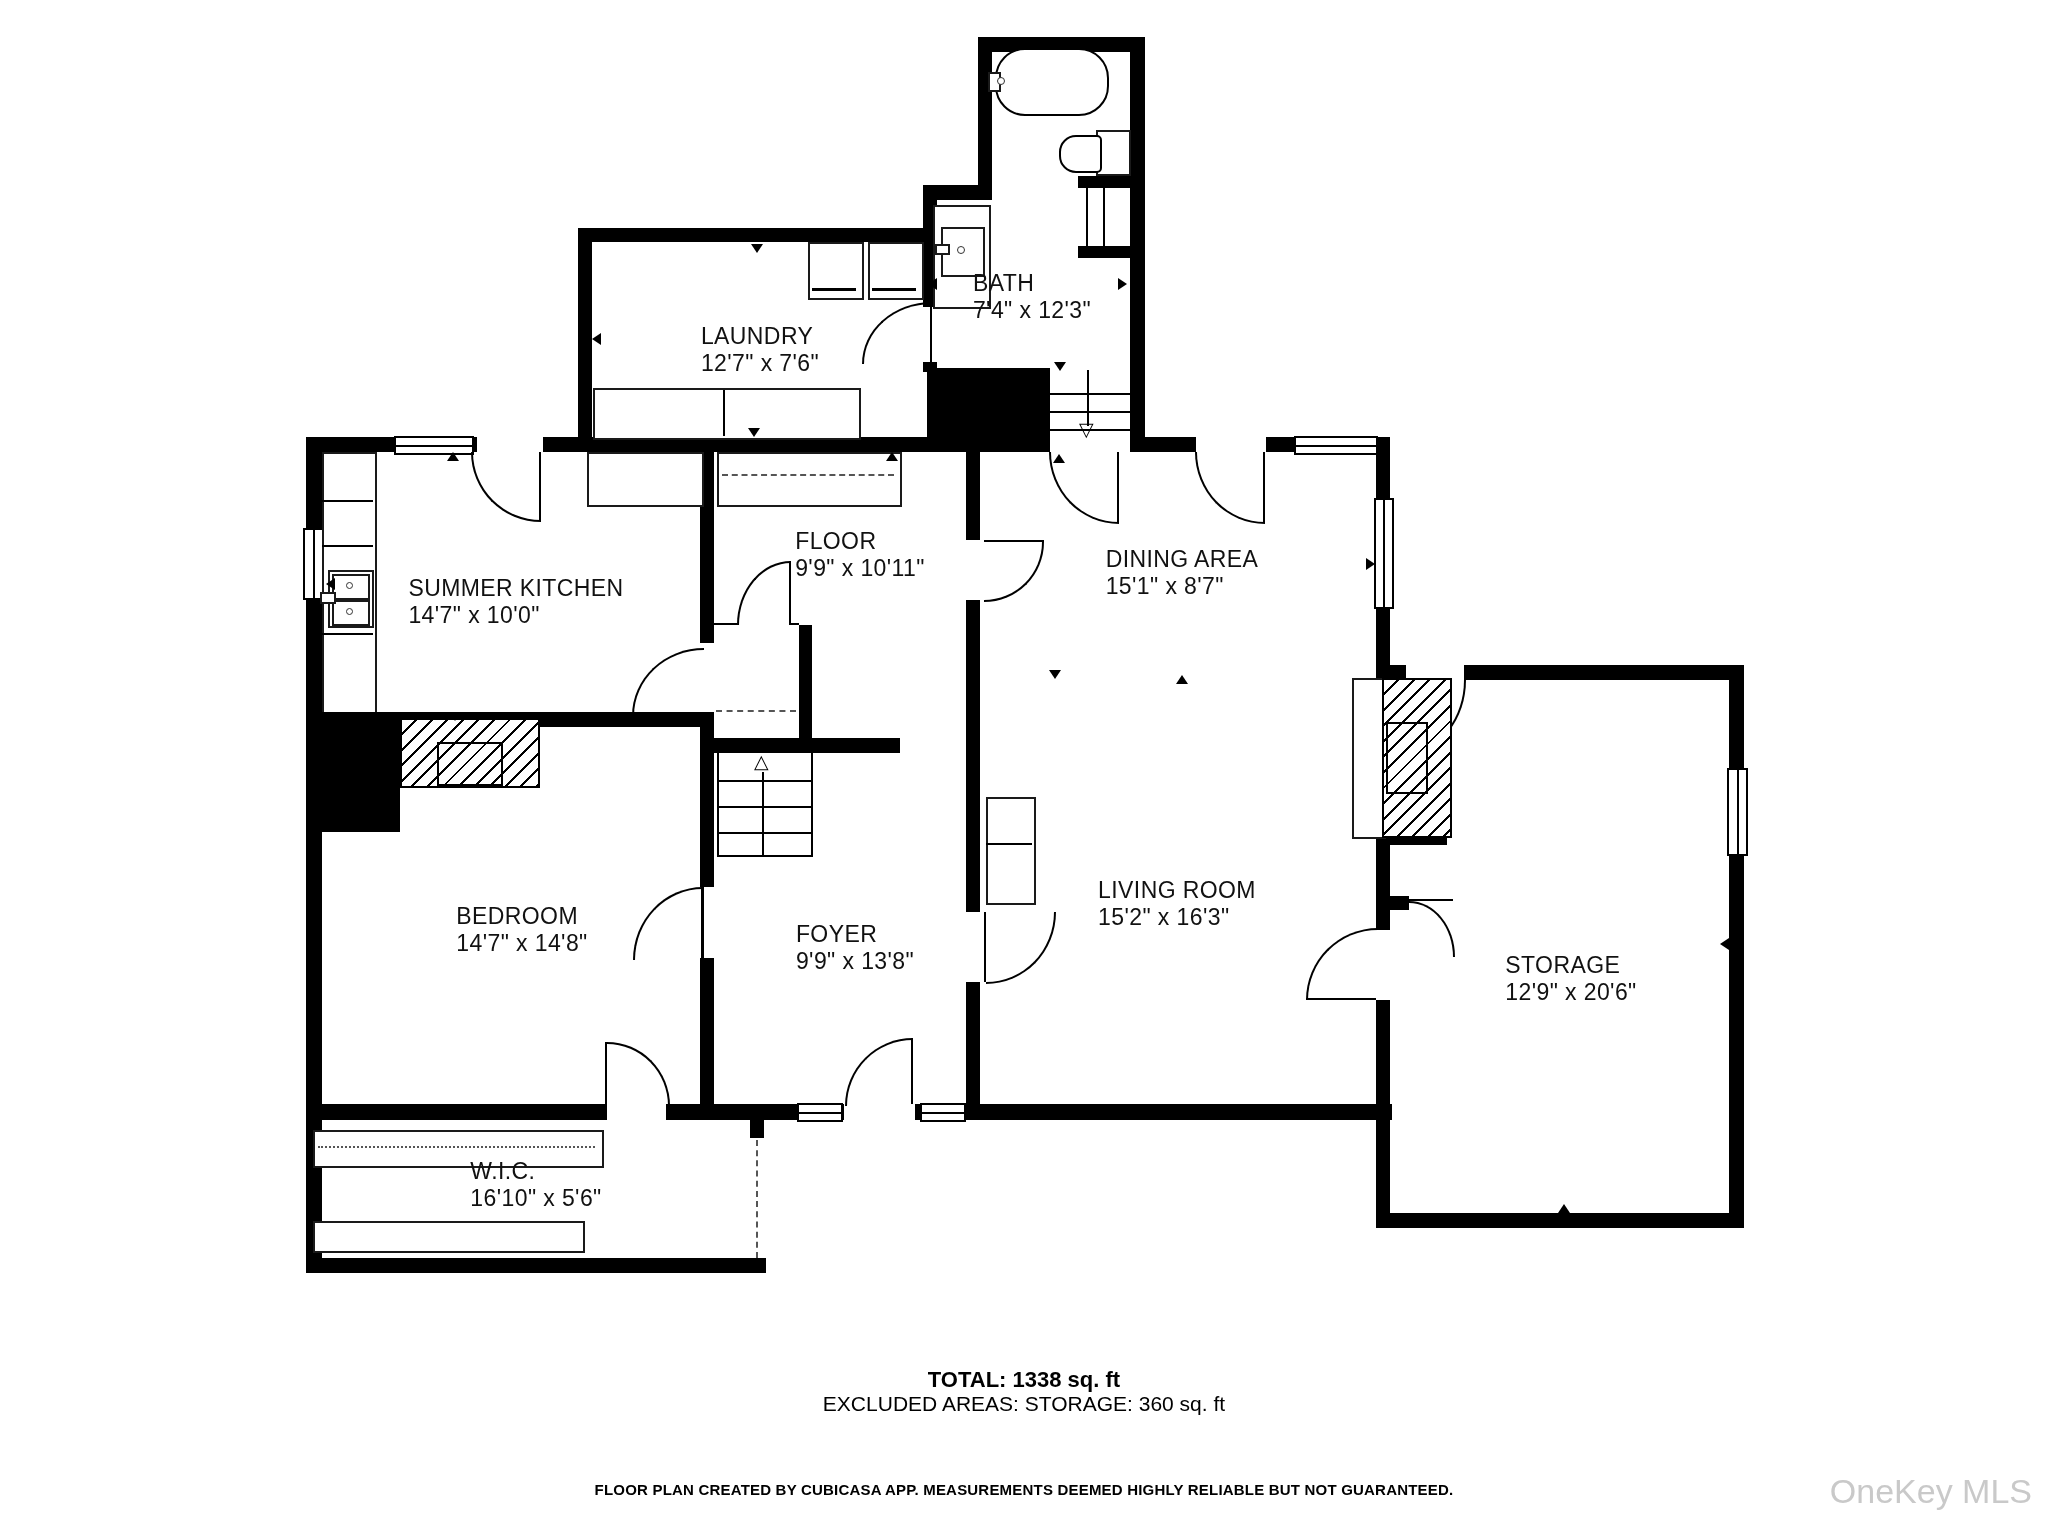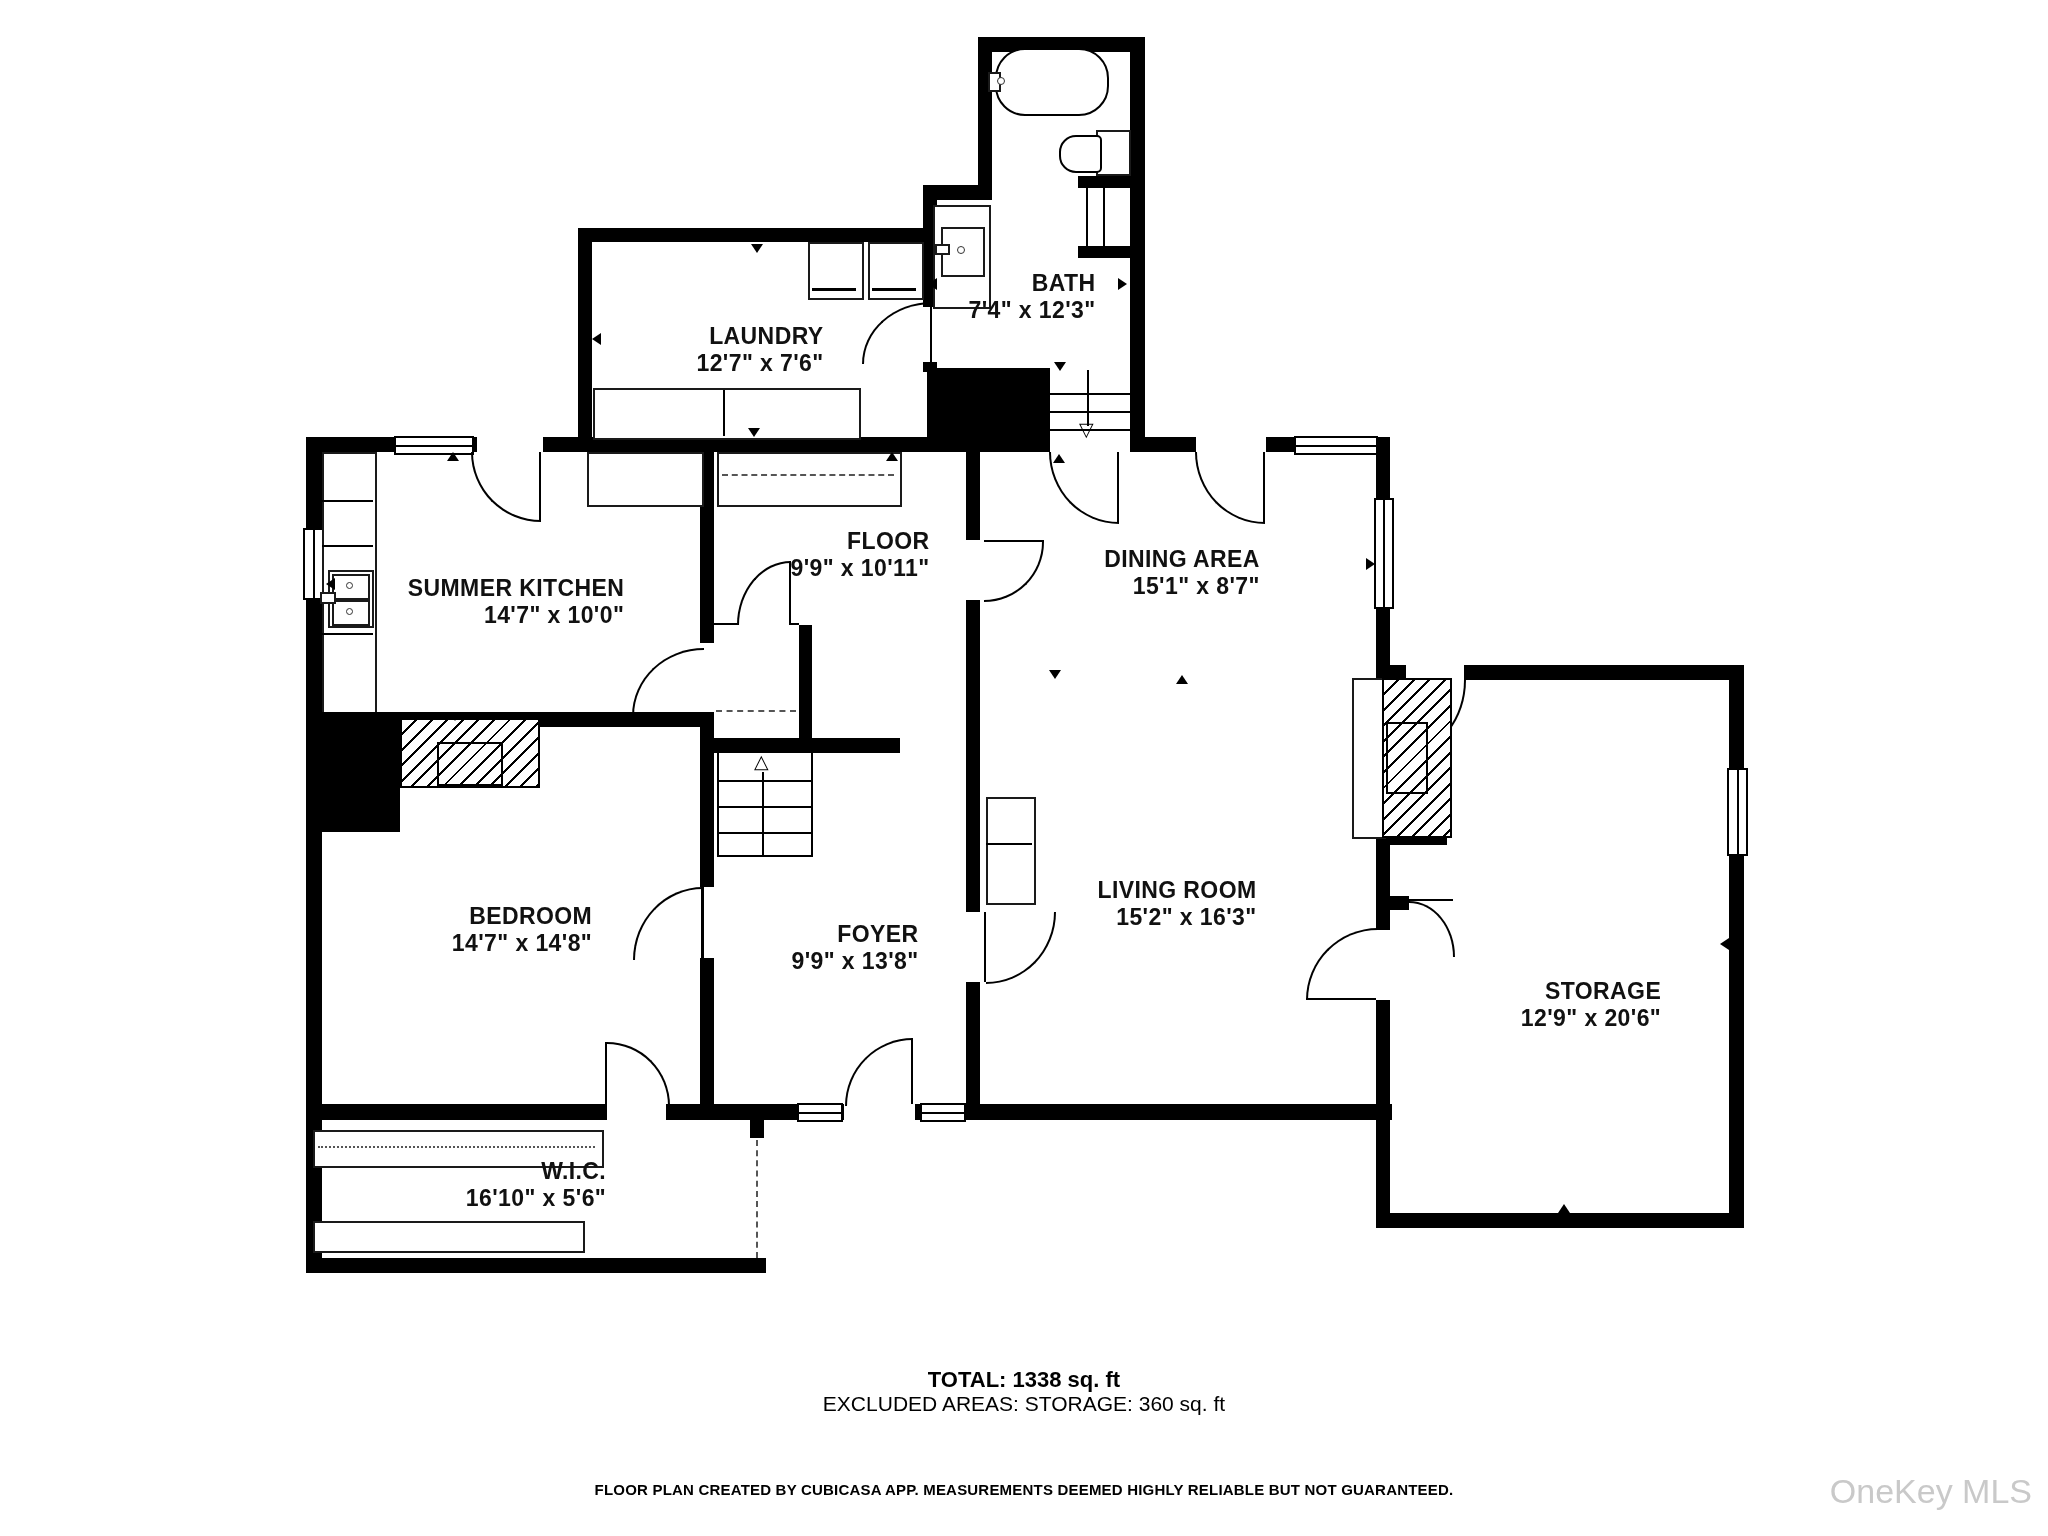--- a/index.html
+++ b/index.html
@@ -12,21 +12,21 @@
   .window.h::after{content:"";position:absolute;left:0;right:0;top:50%;height:2px;margin-top:-1px;background:#000;}
   .window.v::after{content:"";position:absolute;top:0;bottom:0;left:50%;width:2px;margin-left:-1px;background:#000;}
   .arc{position:absolute;}
   .arc-tl{border-top:2px solid #000;border-left:2px solid #000;border-top-left-radius:100% 100%;}
   .arc-tr{border-top:2px solid #000;border-right:2px solid #000;border-top-right-radius:100% 100%;}
   .arc-bl{border-bottom:2px solid #000;border-left:2px solid #000;border-bottom-left-radius:100% 100%;}
   .arc-br{border-bottom:2px solid #000;border-right:2px solid #000;border-bottom-right-radius:100% 100%;}
   .hatch{position:absolute;border:2px solid #000;background:repeating-linear-gradient(135deg,#fff 0 9px,#000 9px 11px);}
   .dash-h{position:absolute;border-top:2px dashed #555;}
   .dash-v{position:absolute;border-left:2px dashed #555;}
-  .label{position:absolute;transform:translateX(-50%);text-align:right;font-size:23px;line-height:27px;white-space:nowrap;color:#111;letter-spacing:.4px;font-weight:bold;}
+  .label{position:absolute;transform:translateX(-50%);text-align:left;font-size:23px;line-height:27px;white-space:nowrap;color:#111;letter-spacing:.4px;}
   .mk{position:absolute;width:0;height:0;border:6px solid transparent;}
   .mk.up{border-bottom:9px solid #000;border-top:none;}
   .mk.down{border-top:9px solid #000;border-bottom:none;}
   .mk.left{border-right:9px solid #000;border-left:none;}
   .mk.right{border-left:9px solid #000;border-right:none;}
   .stairchar{position:absolute;font-size:19px;line-height:19px;color:#000;}
   .summary{position:absolute;left:0;right:0;top:1368px;text-align:center;font-size:21px;line-height:24px;}
   .summary .total{font-weight:bold;font-size:22px;}
   .disclaimer{position:absolute;left:0;right:0;top:1481px;text-align:center;font-size:15px;font-weight:bold;letter-spacing:.2px;}
   .watermark{position:absolute;right:16px;top:1472px;font-size:34px;color:#c9c9c9;}
@@ -269,21 +269,21 @@
     <div>14'7" x 14'8"</div>
   </div>
   <div class="label" style="left:855px;top:921px;">
     <div>FOYER</div>
     <div>9'9" x 13'8"</div>
   </div>
   <div class="label" style="left:1177px;top:877px;">
     <div>LIVING ROOM</div>
     <div>15'2" x 16'3"</div>
   </div>
-  <div class="label" style="left:1571px;top:978px;margin-left:20px;">
+  <div class="label" style="left:1571px;top:952px;">
     <div>STORAGE</div>
     <div>12'9" x 20'6"</div>
   </div>
   <div class="label" style="left:536px;top:1158px;">
     <div>W.I.C.</div>
     <div>16'10" x 5'6"</div>
   </div>
 </div>
 
 <div class="summary">

